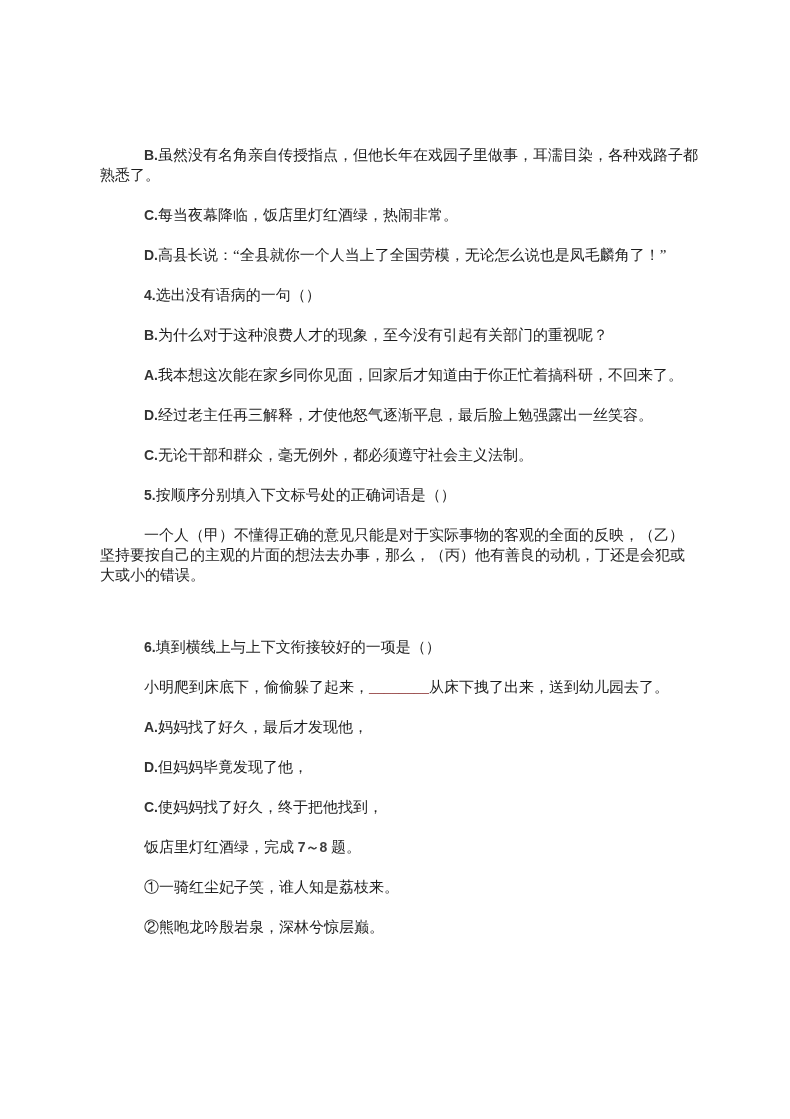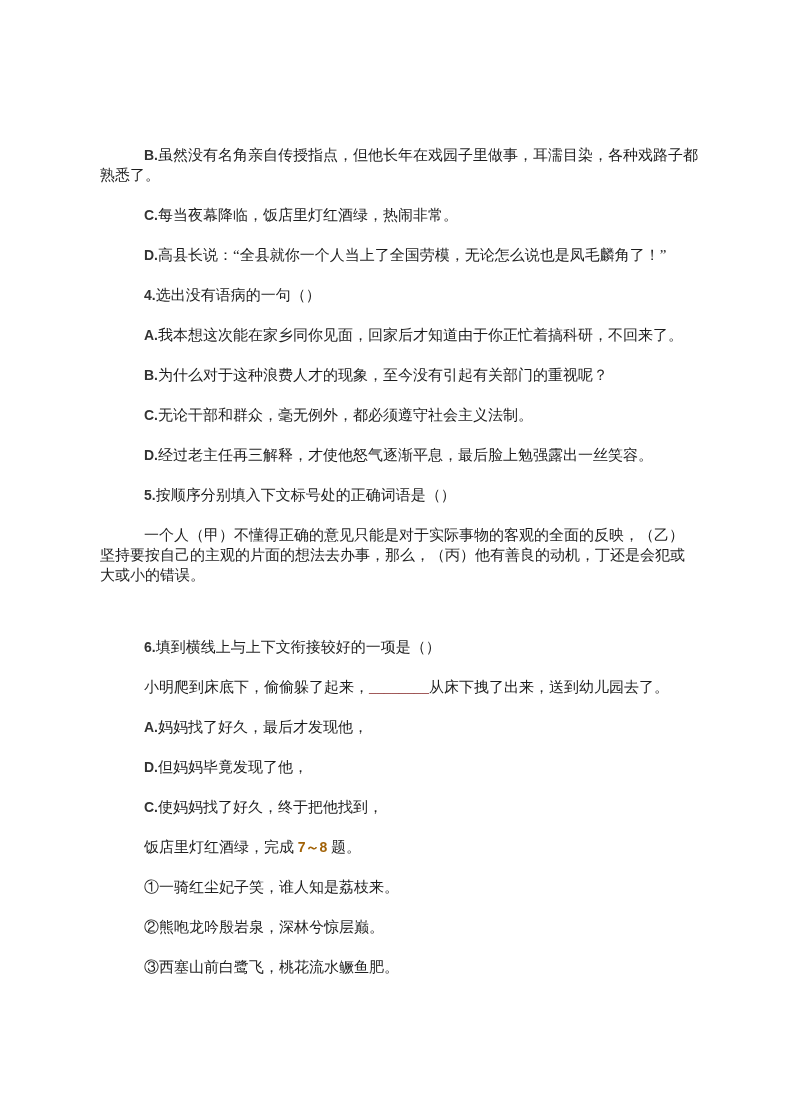--- a/index.html
+++ b/index.html
@@ -27,21 +27,21 @@
   .lbl{
     font-family:"Liberation Sans","DejaVu Sans",sans-serif;
     font-weight:700;
     font-size:14px;
     color:#333333;
   }
   .bnum{
     font-family:"Liberation Sans","DejaVu Sans",sans-serif;
     font-weight:700;
     font-size:14px;
-    color:#a16207;
+    color:#404040;
   }
   .blank{
     color:#7f1d1d;
     letter-spacing:0;
     text-align:center;
   }
   .sp{ margin-top:52px; }
 </style>
 </head>
 <body>
@@ -49,27 +49,27 @@
 <div class="doc">
 
   <p class="line"><span class="lbl">B.</span><span>虽然没有名角亲自传授指点，但他长年在戏园子里做事，耳濡目染，各种戏路子都熟悉了。</span></p>
 
   <p class="line"><span class="lbl">C.</span><span>每当夜幕降临，饭店里灯红酒绿，热闹非常。</span></p>
 
   <p class="line"><span class="lbl">D.</span><span>高县长说：“全县就你一个人当上了全国劳模，无论怎么说也是凤毛麟角了！”</span></p>
 
   <p class="line"><span class="lbl">4.</span><span>选出没有语病的一句（）</span></p>
 
+  <p class="line"><span class="lbl">B.</span><span>为什么对于这种浪费人才的现象，至今没有引起有关部门的重视呢？</span></p>
+
   <p class="line"><span class="lbl">A.</span><span>我本想这次能在家乡同你见面，回家后才知道由于你正忙着搞科研，不回来了。</span></p>
 
-  <p class="line"><span class="lbl">B.</span><span>为什么对于这种浪费人才的现象，至今没有引起有关部门的重视呢？</span></p>
+  <p class="line"><span class="lbl">D.</span><span>经过老主任再三解释，才使他怒气逐渐平息，最后脸上勉强露出一丝笑容。</span></p>
 
   <p class="line"><span class="lbl">C.</span><span>无论干部和群众，毫无例外，都必须遵守社会主义法制。</span></p>
-
-  <p class="line"><span class="lbl">D.</span><span>经过老主任再三解释，才使他怒气逐渐平息，最后脸上勉强露出一丝笑容。</span></p>
 
   <p class="line"><span class="lbl">5.</span><span>按顺序分别填入下文标号处的正确词语是（）</span></p>
 
   <p class="line"><span>一个人（甲）不懂得正确的意见只能是对于实际事物的客观的全面的反映，（乙）坚持要按自己的主观的片面的想法去办事，那么，（丙）他有善良的动机，丁还是会犯或大或小的错误。</span></p>
 
   <p class="line sp"><span class="lbl">6.</span><span>填到横线上与上下文衔接较好的一项是（）</span></p>
 
   <p class="line"><span>小明爬到床底下，偷偷躲了起来，</span><span class="blank">________</span><span>从床下拽了出来，送到幼儿园去了。</span></p>
 
   <p class="line"><span class="lbl">A.</span><span>妈妈找了好久，最后才发现他，</span></p>
@@ -78,15 +78,14 @@
   <p class="line"><span class="lbl">D.</span><span>但妈妈毕竟发现了他，</span></p>
 
   <p class="line"><span class="lbl">C.</span><span>使妈妈找了好久，终于把他找到，</span></p>
 
   <p class="line"><span>饭店里灯红酒绿，完成 </span><span class="bnum">7～8</span><span> 题。</span></p>
 
   <p class="line"><span>①一骑红尘妃子笑，谁人知是荔枝来。</span></p>
 
   <p class="line"><span>②熊咆龙吟殷岩泉，深林兮惊层巅。</span></p>
 
-  <p class="line"><span>③西塞山前白鹭飞，桃花流水鳜鱼肥。</span></p>
 
 </div>
 
 </body></html>

